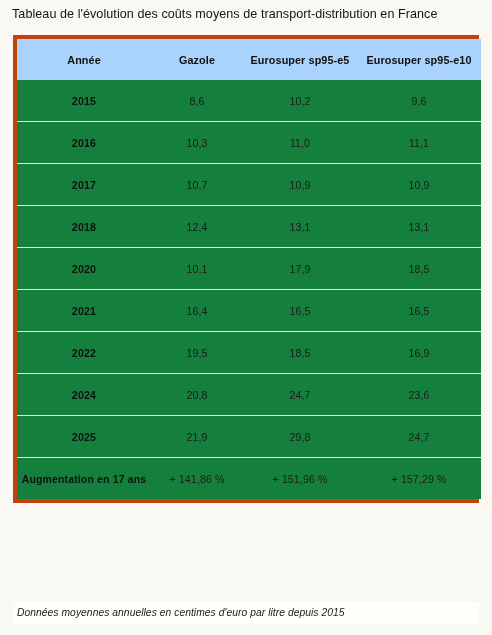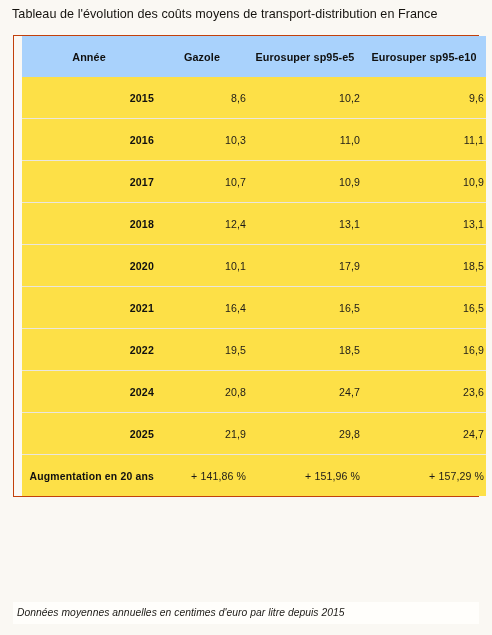--- a/index.html
+++ b/index.html
@@ -31,24 +31,23 @@
     line-height: 16px;
     letter-spacing: 0.05px;
     color: #15130f;
     white-space: nowrap;
   }
   .table-wrap {
     position: absolute;
     left: 13px;
     top: 35px;
     width: 466px;
-    border: 1px solid #c2410c;
+    border: 4px solid #c2410c;
     box-sizing: border-box;
     background: #fbf9f4;
-    padding-left: 8px;
   }
   table.data-table {
     width: 100%;
     border-collapse: collapse;
     table-layout: fixed;
   }
   table.data-table col.c-year   { width: 134px; }
   table.data-table col.c-gaz    { width: 92px;  }
   table.data-table col.c-e5     { width: 114px; }
   table.data-table col.c-e10    { width: 124px; }
@@ -59,25 +58,25 @@
     font-weight: bold;
     color: #10100f;
     text-align: center;
     padding: 15px 2px 14px 2px;
     border: none;
     letter-spacing: 0.1px;
     white-space: nowrap;
   }
   tbody td {
     font-size: 10.6px;
-    text-align: right;
+    text-align: center;
     padding: 15px 2px 14px 2px;
     border-top: 1px solid #eae6dd;
     color: #1d1b18;
-    background: #fde047;
+    background: #15803d;
     letter-spacing: 0.1px;
     white-space: nowrap;
   }
   tbody tr:first-child td {
     border-top: none;
   }
   tbody td.year-cell {
     font-weight: bold;
     color: #101010;
     letter-spacing: 0.2px;
@@ -178,21 +177,21 @@
           <td>24,7</td>
           <td>23,6</td>
         </tr>
         <tr>
           <td class="year-cell">2025</td>
           <td>21,9</td>
           <td>29,8</td>
           <td>24,7</td>
         </tr>
         <tr class="summary-row">
-          <td class="year-cell">Augmentation en 20 ans</td>
+          <td class="year-cell">Augmentation en 17 ans</td>
           <td>+ 141,86 %</td>
           <td>+ 151,96 %</td>
           <td>+ 157,29 %</td>
         </tr>
       </tbody>
     </table>
   </div>
 
   <div class="table-caption">Données moyennes annuelles en centimes d'euro par litre depuis 2015</div>
 

